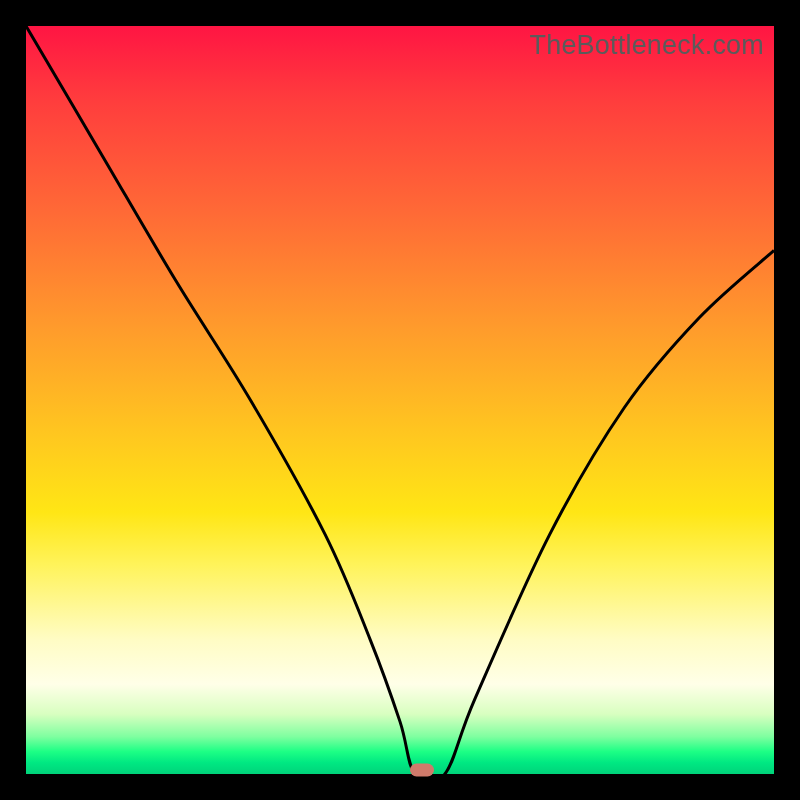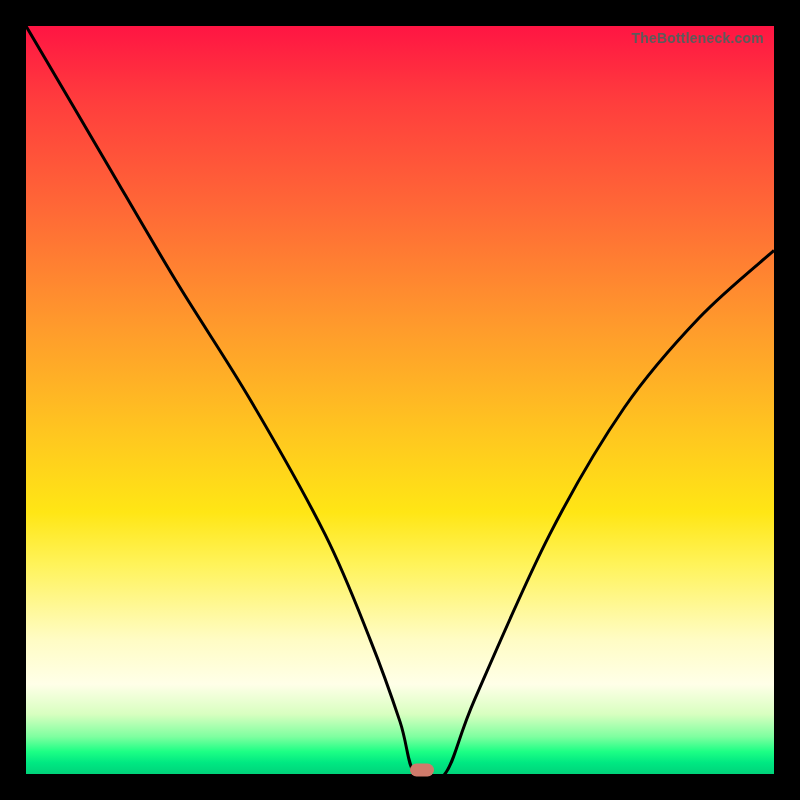--- a/index.html
+++ b/index.html
@@ -31,22 +31,22 @@
       #7fffa0 95%,
       #1dff85 97%,
       #00e882 98.5%,
       #00d37a 100%
     );
   }
   .watermark {
     position: absolute;
     top: 4px;
     right: 10px;
-    font-size: 14px;
-    font-weight: bold;
+    font-size: 27px;
+    font-weight: normal;
     color: #5b5b5b;
     letter-spacing: 0.2px;
   }
   svg.curve {
     position: absolute;
     left: 0;
     top: 0;
     width: 748px;
     height: 748px;
   }

